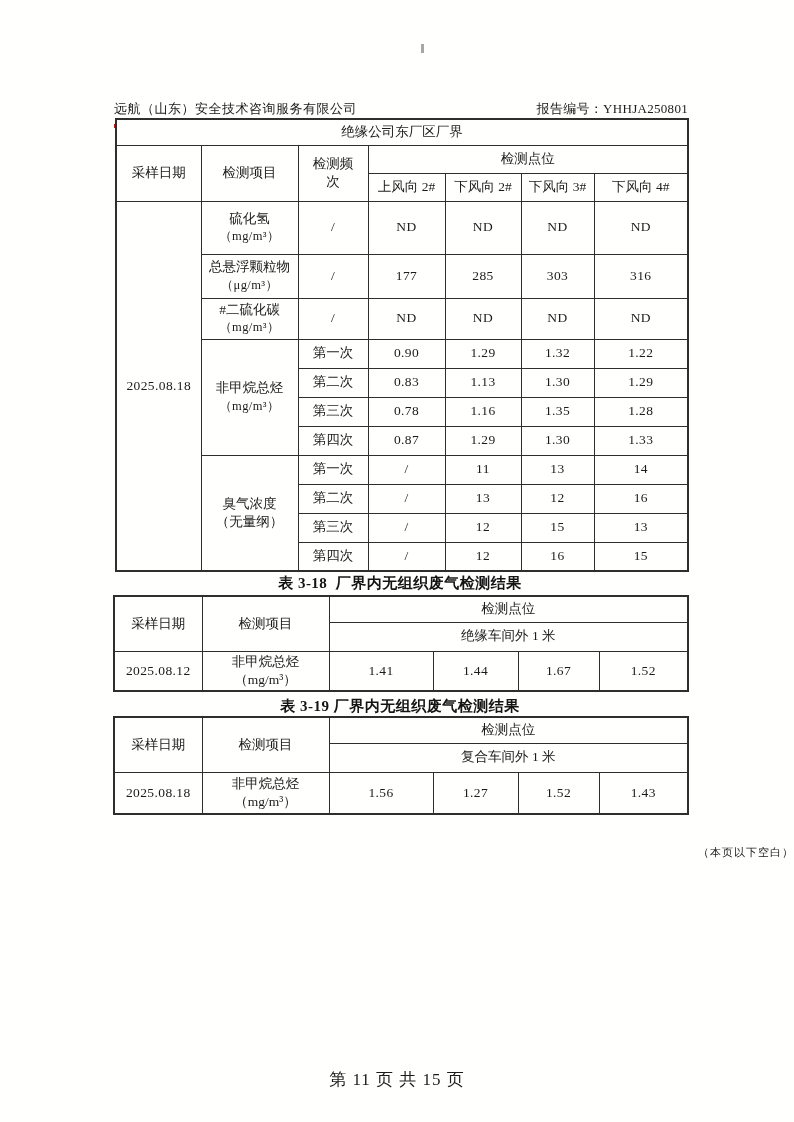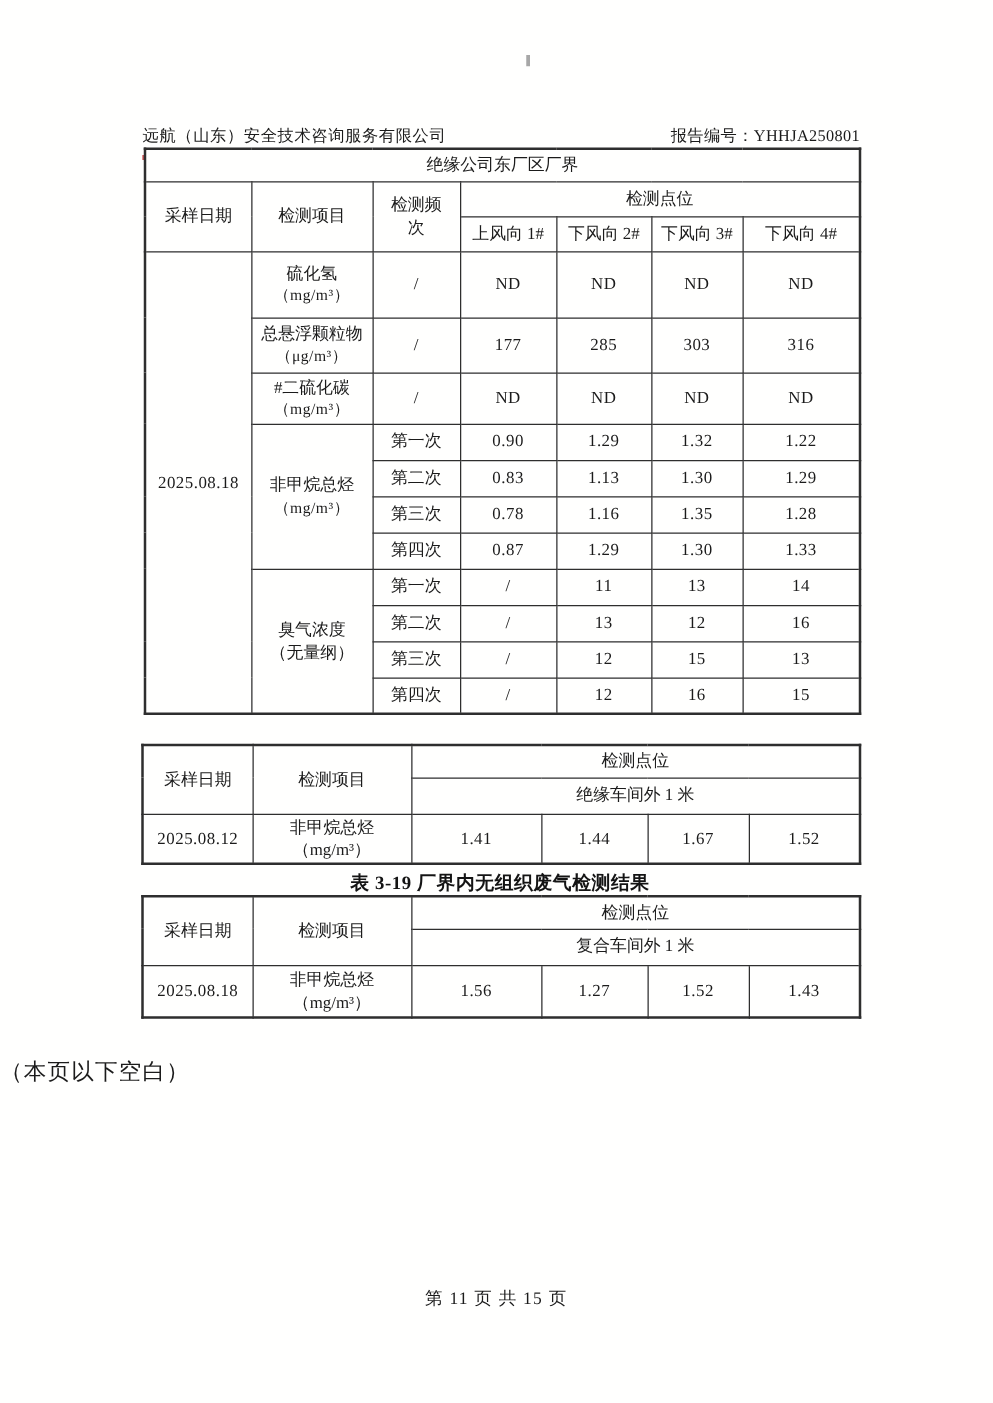--- a/index.html
+++ b/index.html
@@ -59,25 +59,25 @@
   .cap-318{top:574px;}
   .cap-319{top:697px;}
   .tbl-318{top:595px;left:113px;width:574px;}
   .tbl-319{top:716px;left:113px;width:574px;}
   .h-sub1{height:26px;}
   .h-sub2{height:29px;}
   .h-data318{height:28px;}
   .h-data319{height:42px;}
   .blank-note{
     position:absolute;top:845px;left:0;width:794px;
-    text-align:left;font-size:18px;letter-spacing:1px;
+    text-align:right;font-size:11px;letter-spacing:1px;
   }
   .page-footer{
-    position:absolute;top:1030px;left:0;width:794px;
-    text-align:center;font-size:14px;letter-spacing:1px;
+    position:absolute;top:1068px;left:0;width:794px;
+    text-align:center;font-size:17px;letter-spacing:1px;
   }
 </style>
 </head>
 <body>
 
 <div class="page">
 
   <div class="doc-header">
     <span class="company">远航（山东）安全技术咨询服务有限公司</span>
     <span class="report-no">报告编号：YHHJA250801</span>
@@ -100,21 +100,21 @@
     </tr>
     <tr class="h-hd1">
       <td rowspan="2">采样日期</td>
       <td rowspan="2">检测项目</td>
       <td rowspan="2">
         <div class="freq-hd-inner">检测频次</div>
       </td>
       <td colspan="4">检测点位</td>
     </tr>
     <tr class="h-hd2">
-      <td>上风向 1#</td>
+      <td>上风向 2#</td>
       <td>下风向 2#</td>
       <td>下风向 3#</td>
       <td>下风向 4#</td>
     </tr>
 
     <tr class="h-r1">
       <td rowspan="11" class="num">2025.08.18</td>
       <td>
         <span class="item-line">硫化氢</span>
         <span class="item-line num">（mg/m³）</span>
@@ -209,20 +209,21 @@
     <tr class="h-std">
       <td>第四次</td>
       <td class="num">/</td>
       <td class="num">12</td>
       <td class="num">16</td>
       <td class="num">15</td>
     </tr>
   </tbody>
     </table>
 
+  <div class="caption cap-318">表 3-18  厂界内无组织废气检测结果</div>
   <table class="tbl tbl-318">
     <colgroup>
       <col style="width:88px">
         <col style="width:127px">
       <col style="width:104px">
         <col style="width:85px">
         <col style="width:81px">
         <col style="width:89px">
     </colgroup>
     <tbody>

